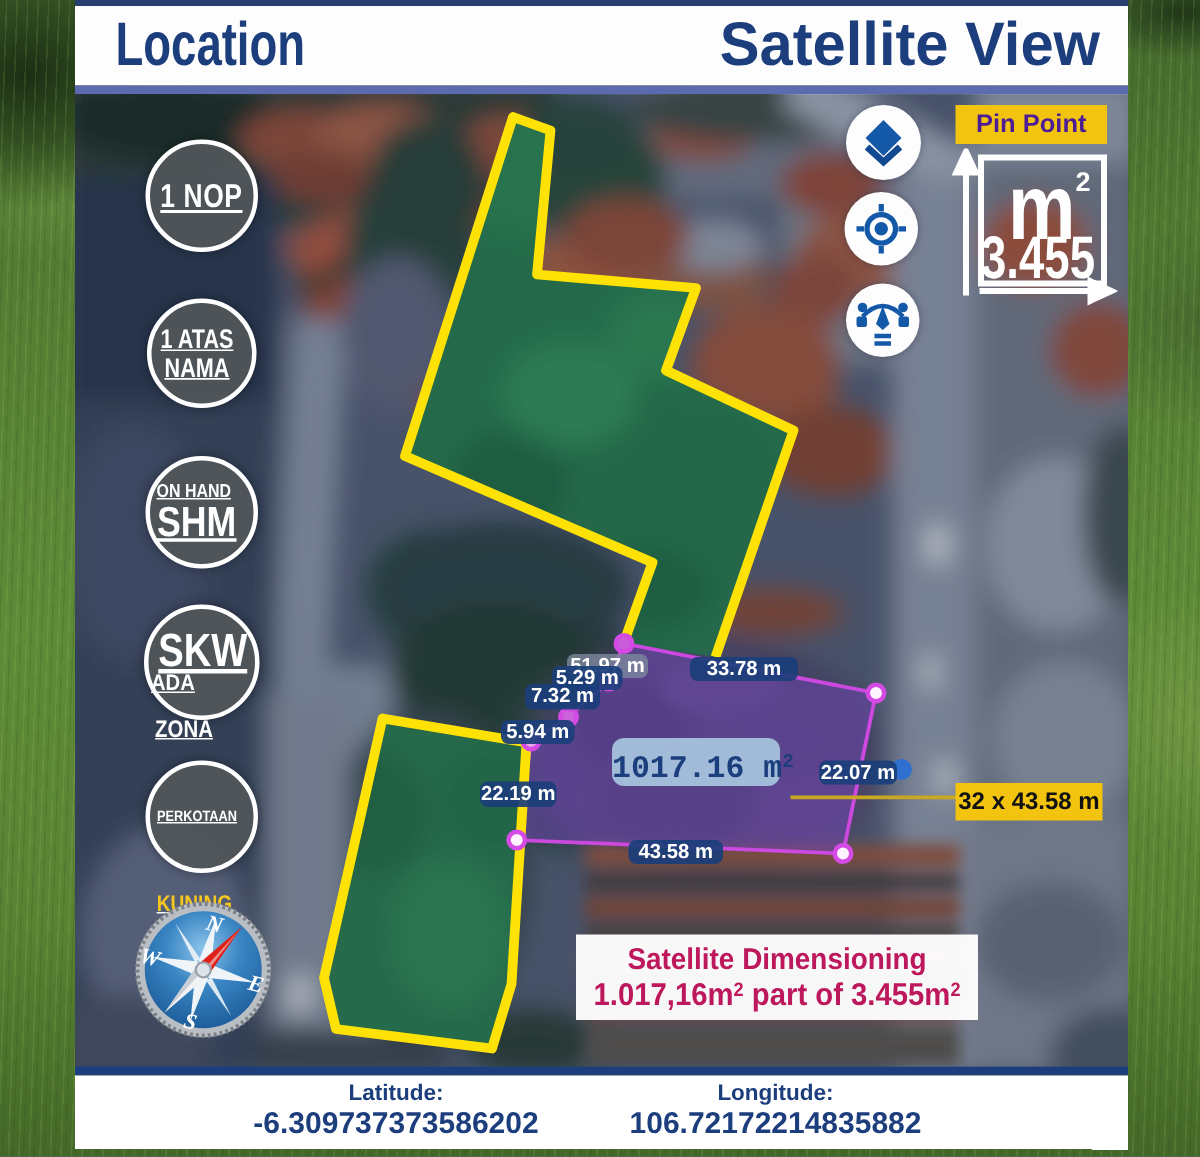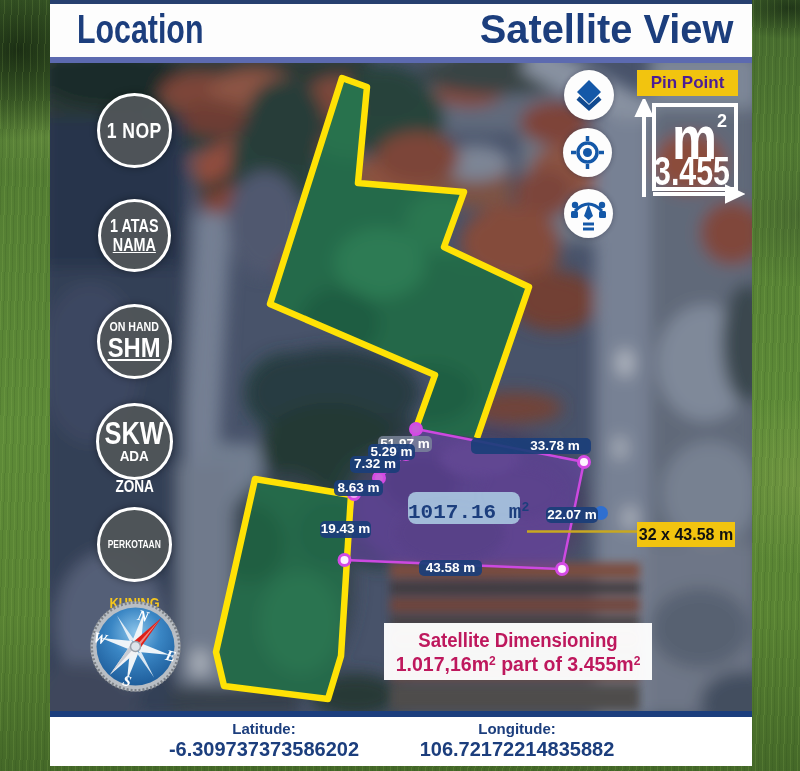--- a/index.html
+++ b/index.html
@@ -26,21 +26,21 @@
   .photo{position:absolute;left:0;top:63px;width:702px;height:648px;background:#4f5a72;overflow:hidden;}
   .botline{position:absolute;left:0;top:711px;width:702px;height:6px;background:#1c3e7d;}
   .botbar{position:absolute;left:0;top:717px;width:702px;height:49px;background:#fff;}
   .coord{position:absolute;top:3px;text-align:center;color:#1c3e7d;}
   .coord .l1{font-size:15px;font-weight:bold;}
   .coord .l2{font-size:20px;font-weight:bold;margin-top:1px;}
   .lbl{position:absolute;background:rgba(27,62,122,.93);color:#fff;font-weight:bold;
     font-size:13.5px;border-radius:5px;text-align:center;line-height:16px;white-space:nowrap;}
   .badge{position:absolute;border:3.5px solid #fff;border-radius:50%;
     background:rgba(80,85,88,.95);color:#fff;text-align:center;
-    box-shadow:0 0 7px rgba(0,0,0,.4);display:flex;flex-direction:column;justify-content:center;align-items:center;}
+    box-shadow:0 0 7px rgba(0,0,0,.4);display:flex;flex-direction:column;justify-content:center;align-items:flex-start;text-decoration:underline;}
   .icircle{position:absolute;background:#fdfdfd;border-radius:50%;box-shadow:0 0 5px rgba(40,40,60,.45);}
   .u{text-decoration:underline;}
 </style>
 </head>
 <body>
 <div class="bg"></div>
 <div class="panel">
   <div class="topline"></div>
   <div class="hdr">
     <div class="loc">Location</div>
@@ -205,24 +205,24 @@
         <circle cx="304" cy="431" r="5.5" fill="#eba6ee"></circle>
         <circle cx="329" cy="415" r="5.5" fill="#cc63da"></circle>
         <circle cx="356" cy="391" r="5.5" fill="#c95cd8"></circle>
       </g>
     </svg>
 
     
     <div class="lbl" style="left:328px;top:373px;width:54px;height:16px;background:rgba(125,136,156,.8);">51.97 m</div>
     <div class="lbl" style="left:318px;top:381px;width:47px;height:16px;">5.29 m</div>
     <div class="lbl" style="left:300px;top:393px;width:50px;height:17px;">7.32 m</div>
-    <div class="lbl" style="left:284px;top:417px;width:49px;height:16px;">8.63 m</div>
-    <div class="lbl" style="left:270px;top:458px;width:51px;height:17px;">19.43 m</div>
+    <div class="lbl" style="left:284px;top:417px;width:49px;height:16px;">5.94 m</div>
+    <div class="lbl" style="left:270px;top:458px;width:51px;height:17px;">22.19 m</div>
     <div class="lbl" style="left:369px;top:497px;width:63px;height:16px;">43.58 m</div>
-    <div class="lbl" style="left:421px;top:375px;width:72px;height:16px;padding-left:48px;">33.78 m</div>
+    <div class="lbl" style="left:410px;top:375px;width:72px;height:16px;">33.78 m</div>
     <div class="lbl" style="left:496px;top:444px;width:52px;height:16px;">22.07 m</div>
     <div style="position:absolute;left:358px;top:429px;width:112px;height:32px;background:rgba(168,197,224,.92);
       border-radius:8px;color:#1c3e7d;font-weight:bold;font-size:21px;text-align:center;line-height:32px;white-space:nowrap;font-family:Liberation Mono, monospace;">1017.16 m<span style="font-size:13px;vertical-align:7px;">2</span></div>
     <div style="position:absolute;left:587px;top:459px;width:98px;height:25px;background:#f2c40f;
       color:#111;font-weight:bold;font-size:16px;text-align:center;line-height:25px;white-space:nowrap;">32 x 43.58 m</div>
     <div style="position:absolute;left:334px;top:560px;width:268px;height:57px;background:rgba(255,255,255,.96);
       color:#be185d;text-align:center;white-space:nowrap;">
       <div style="transform:scaleX(.93);transform-origin:50% 0;">
       <div style="font-size:20px;font-weight:bold;margin-top:6px;">Satellite Dimensioning</div>
       <div style="font-size:21px;font-weight:bold;">1.017,16m<span style="font-size:13px;vertical-align:6px;">2</span> part of 3.455m<span style="font-size:13px;vertical-align:6px;">2</span></div>

